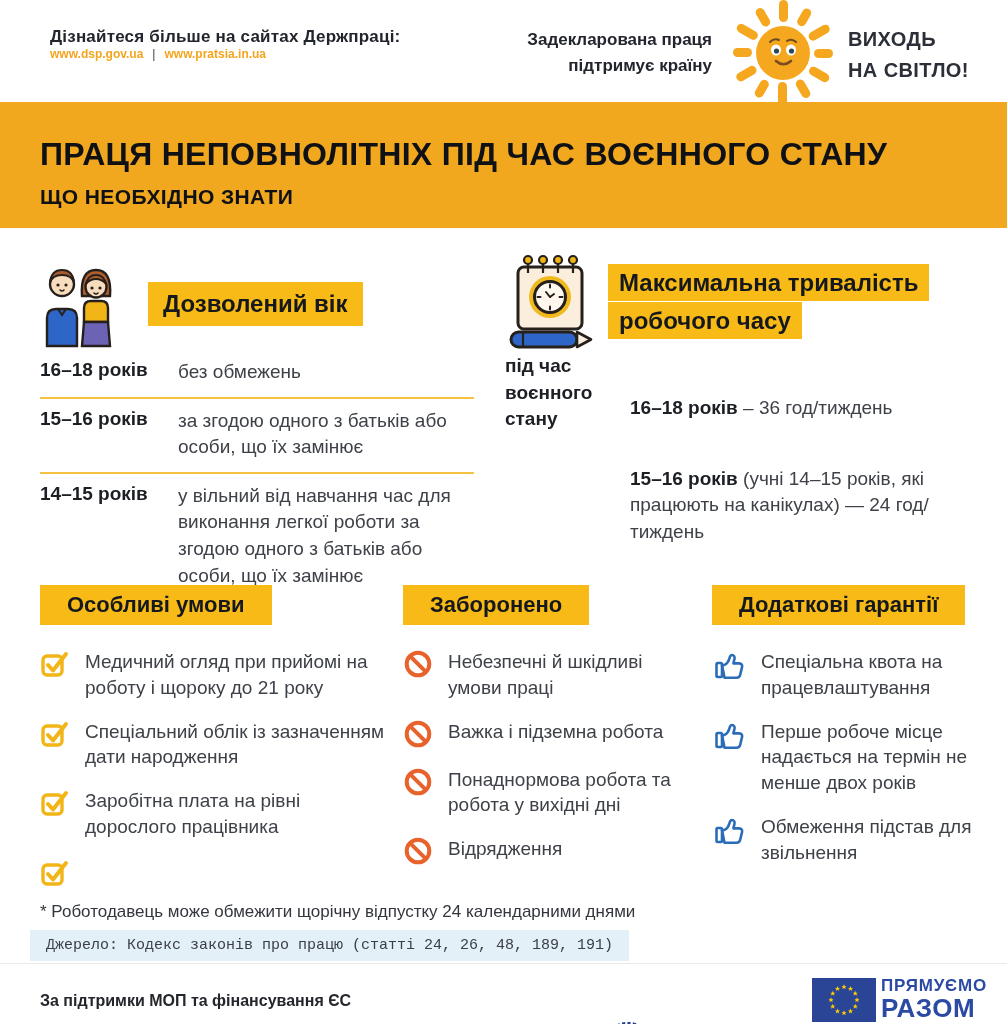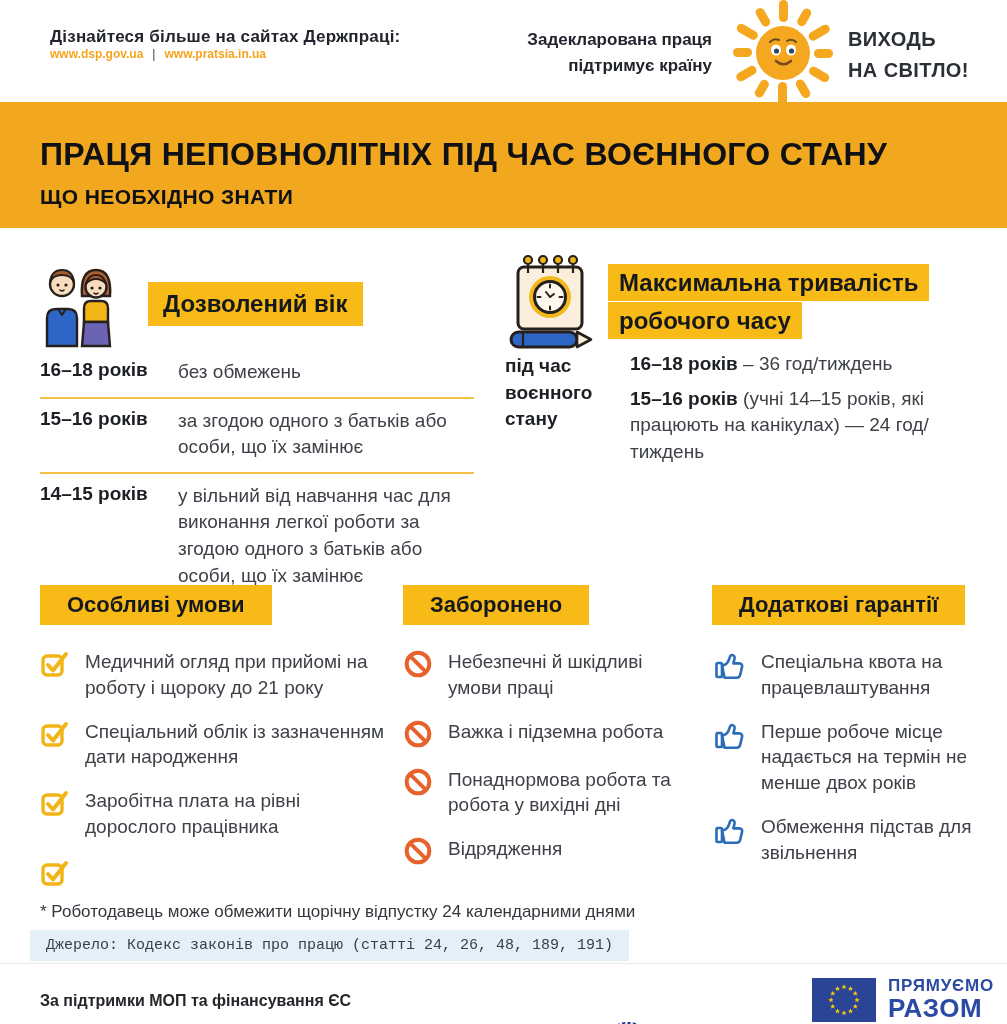--- a/index.html
+++ b/index.html
@@ -35,42 +35,42 @@
   .age-row{display:flex;padding:9px 0 11px;}
   .age-row.sep{border-top:2px solid #f5c243;}
   .age-age{width:138px;flex:none;font-weight:700;font-size:19px;color:#1c1f24;}
   .age-text{font-size:19px;color:#3e4248;line-height:1.4;}
   
   .cal-wrap{position:absolute;left:503px;top:252px;}
   .war-label{position:absolute;left:505px;top:353px;width:110px;font-size:19px;
     font-weight:700;color:#1c1f24;line-height:1.4;}
   .max-rows{position:absolute;left:630px;top:351px;width:352px;font-size:19px;
     color:#3e4248;line-height:1.4;}
-  .max-row{margin-bottom:8px;}
+  .max-row{margin-bottom:8px;margin-top:44px;}
   .max-age{font-weight:700;color:#1c1f24;}
   
   .col{position:absolute;top:585px;}
   .col-special{left:40px;width:345px;}
   .col-prohibited{left:403px;width:292px;}
   .col-guarantees{left:712px;width:268px;}
   .col-heading{display:inline-block;padding:7px 27px;font-size:22px;margin:0 0 24px 0;}
   .item{display:flex;gap:15px;margin-bottom:18px;align-items:flex-start;}
   .item-icon{flex:none;width:30px;height:30px;margin-top:0;}
   .item-icon.thumb{width:34px;height:34px;}
   .item-text{font-size:19px;color:#3e4248;line-height:1.36;}
   
   .footnote{position:absolute;left:40px;top:902px;font-size:17px;color:#33373d;}
   .source{position:absolute;left:30px;top:930px;background:#e4f0f8;padding:7px 16px;
     font-size:15px;color:#3a3f46;font-family:Liberation Mono, monospace;}
   .footer-divider{position:absolute;left:0;top:963px;width:1007px;height:1px;background:#e9e9e9;}
   
   .support{position:absolute;left:40px;top:992px;font-size:16px;font-weight:700;color:#23262b;}
   .ilo{position:absolute;left:600px;top:1021px;display:flex;gap:0;}
   .ilo-name{font-size:14px;color:#27408f;line-height:1.3;width:112px;padding-top:6px;font-weight:500;}
-  .eu{position:absolute;left:812px;top:977px;display:flex;gap:12px;align-items:center;}
+  .eu{position:absolute;left:812px;top:977px;display:flex;gap:5px;align-items:center;}
   .eu-text{color:#2b4aa3;line-height:1.05;}
   .eu-l1{font-size:17px;font-weight:700;letter-spacing:.8px;}
   .eu-l2{font-size:26px;font-weight:800;letter-spacing:.5px;}
 </style>
 </head>
 <body>
 
 <div class="header-info">
   <div class="info-label">Дізнайтеся більше на сайтах Держпраці:</div>
   <div class="info-links">

